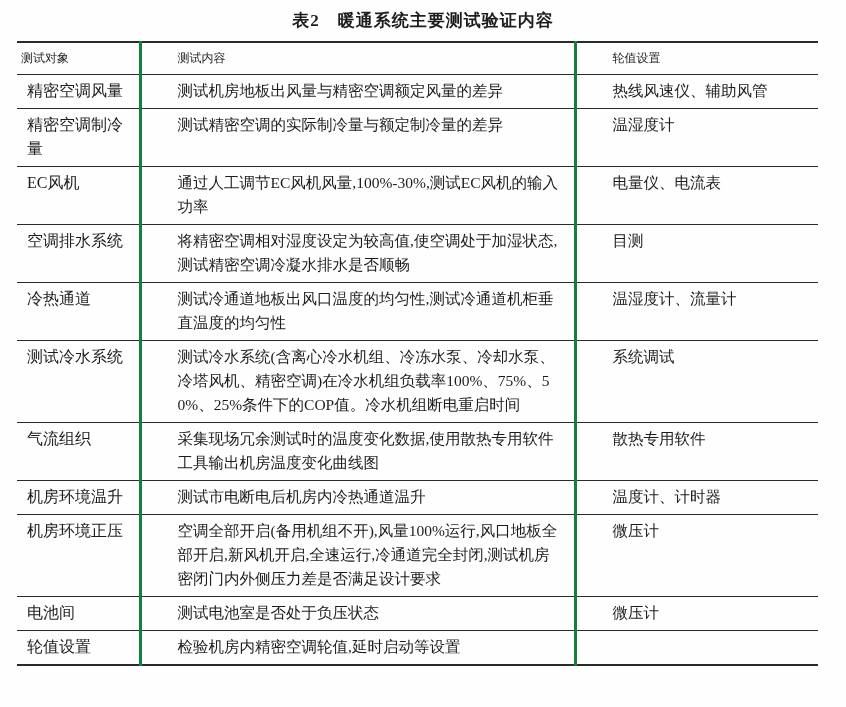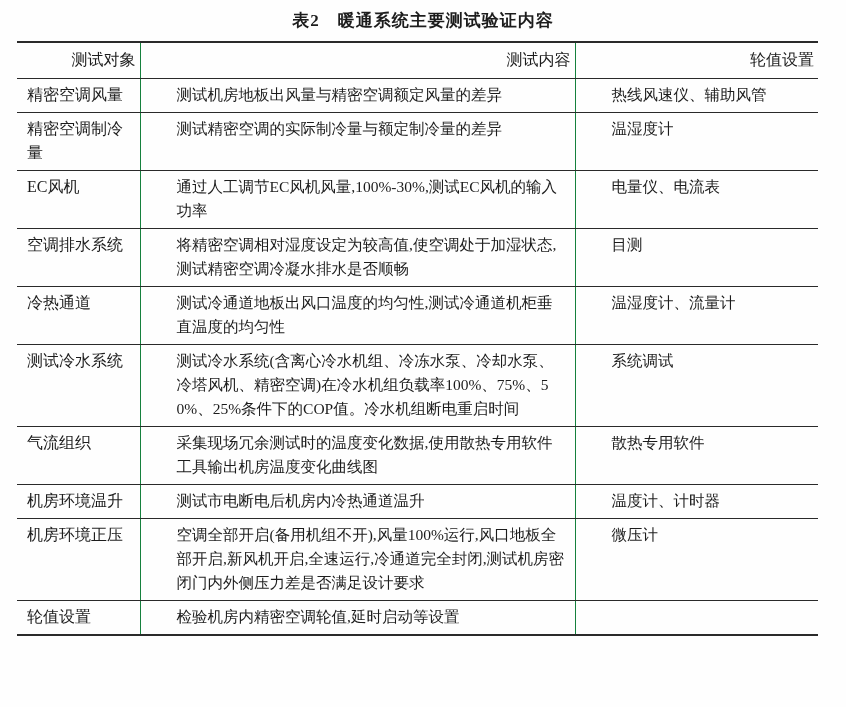--- a/index.html
+++ b/index.html
@@ -26,35 +26,35 @@
     width: 801px;
     margin: 9px 0 0 17px;
     border-top: 2px solid #2a2a2a;
     border-bottom: 2px solid #2a2a2a;
   }
   col.c1 { width: 123px; }
   col.c2 { width: 435px; }
   col.c3 { width: 243px; }
   .vtable th {
     font-weight: normal;
-    font-size: 16px;
-    text-align: right;
+    font-size: 12px;
+    text-align: left;
     padding: 7px 4px;
     border-bottom: 1px solid #2a2a2a;
   }
   .vtable td {
     font-size: 15.5px;
     line-height: 24px;
     text-align: left;
     vertical-align: top;
     padding: 4px 10px 5px 10px;
     border-bottom: 1px solid #2a2a2a;
     word-break: break-all;
   }
-  .vtable th.colsep, .vtable td.colsep { border-left: 1px solid #15803d; padding-left: 36px; }
+  .vtable th.colsep, .vtable td.colsep { border-left: 3px solid #15803d; padding-left: 36px; }
   .vtable td.obj { font-size: 16px; }
 </style>
 </head>
 <body>
 
 <div class="page">
   <div class="doc-title">表2　暖通系统主要测试验证内容</div>
 
   <table class="vtable">
     <colgroup>
@@ -109,19 +109,24 @@
         <td class="obj">机房环境温升</td>
         <td class="colsep">测试市电断电后机房内冷热通道温升</td>
         <td class="colsep">温度计、计时器</td>
       </tr>
       <tr>
         <td class="obj">机房环境正压</td>
         <td class="colsep">空调全部开启(备用机组不开),风量100%运行,风口地板全部开启,新风机开启,全速运行,冷通道完全封闭,测试机房密闭门内外侧压力差是否满足设计要求</td>
         <td class="colsep">微压计</td>
       </tr>
       <tr>
+        <td class="obj">电池间</td>
+        <td class="colsep">测试电池室是否处于负压状态</td>
+        <td class="colsep">微压计</td>
+      </tr>
+      <tr>
         <td class="obj">轮值设置</td>
         <td class="colsep">检验机房内精密空调轮值,延时启动等设置</td>
         <td class="colsep"></td>
       </tr>
     </tbody>
   </table>
 </div>
 
 </body></html>

